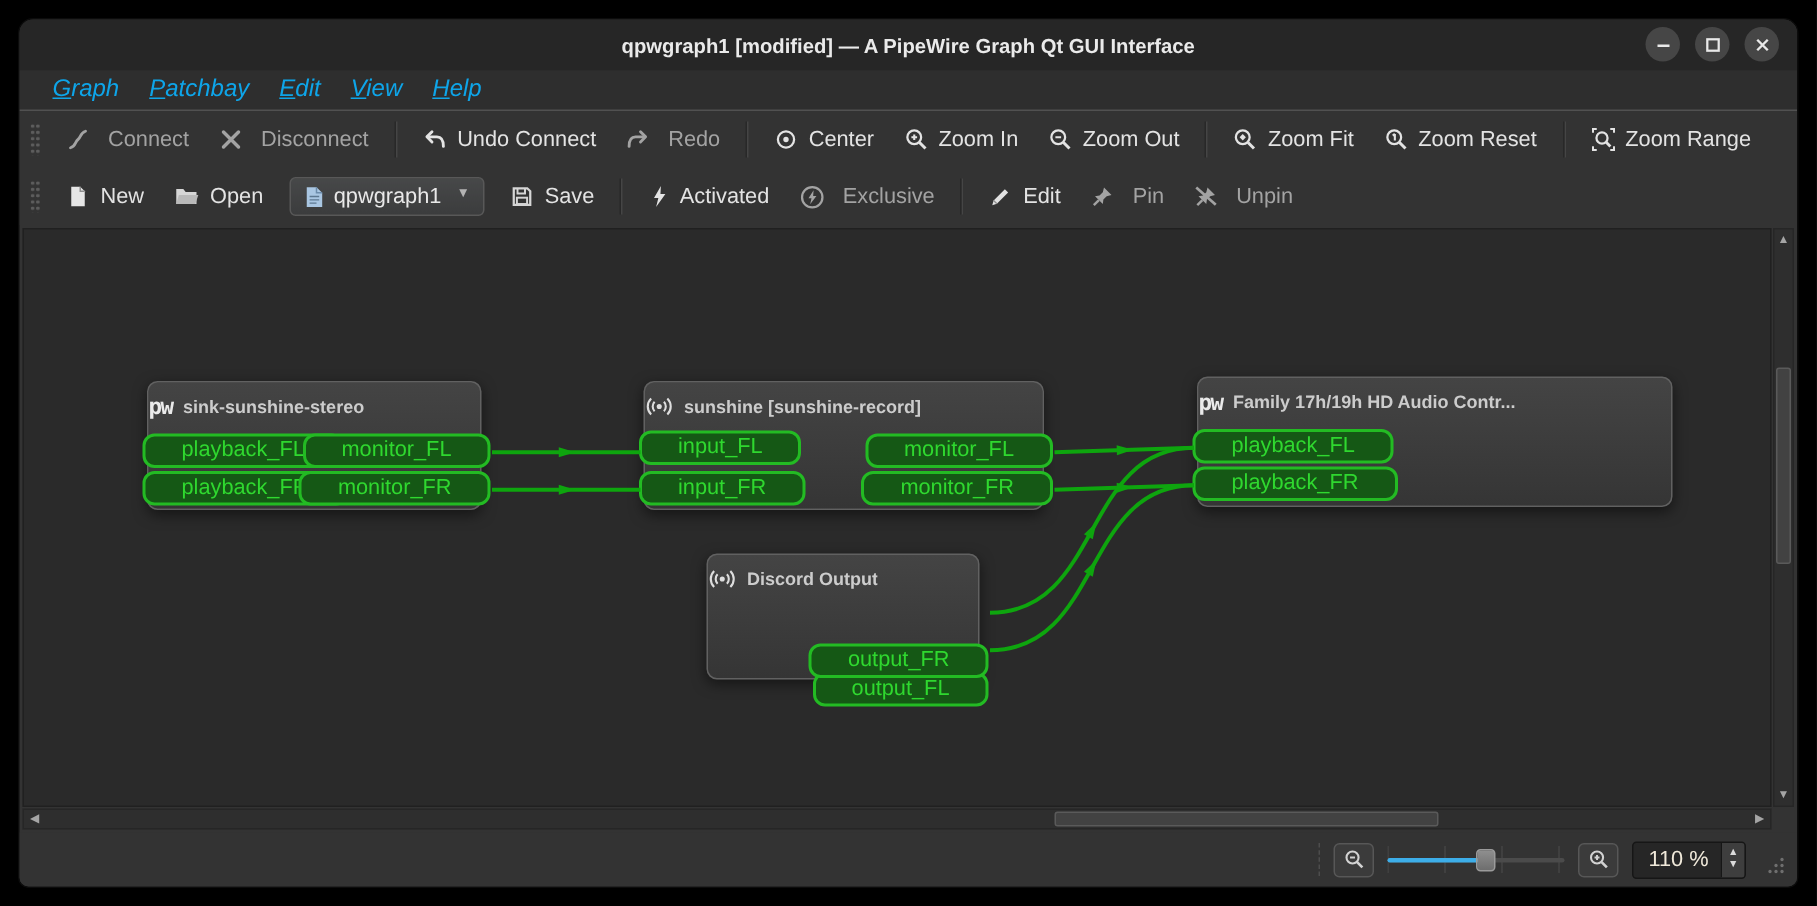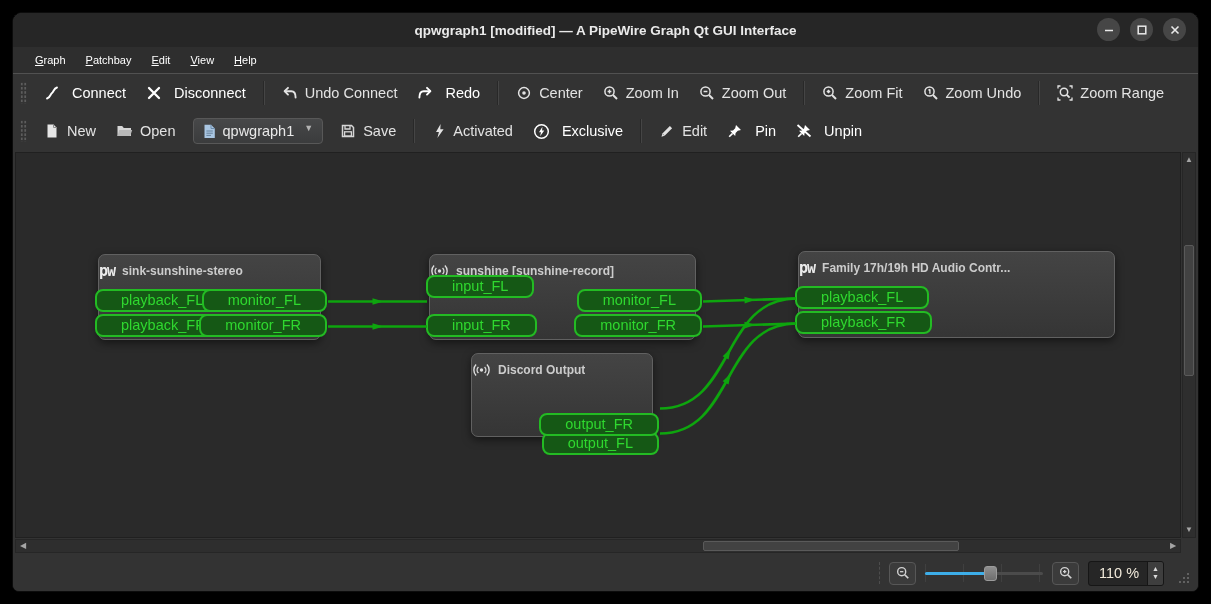--- a/index.html
+++ b/index.html
@@ -11,30 +11,30 @@
   
   .titlebar{flex:0 0 34px;background:#262626;position:relative;
     display:flex;align-items:center;justify-content:center;}
   .title{color:#eaeaea;font-weight:bold;font-size:13.5px;}
   .win-controls{position:absolute;right:12px;top:5px;display:flex;gap:10px;}
   .wbtn{width:23px;height:23px;border-radius:50%;background:#464646;border:none;
     color:#e9e9e9;display:flex;align-items:center;justify-content:center;cursor:default;}
   
   .menubar{flex:0 0 27px;background:#2e2e2e;display:flex;align-items:center;
     padding:0 12px;border-bottom:1px solid #515151;}
-  .menu-item{display:inline-block;color:#ffffff;font-size:11px;padding:3px 10px 4px 10px;}
+  .menu-item{display:inline-block;color:#0ea5e9;font-size:16px;padding:3px 10px 4px 10px;font-style:italic;}
   .menu-item::first-letter{text-decoration:underline;}
   
   .toolbar{flex:0 0 38px;background:#333;display:flex;align-items:center;padding:0 4px;}
   .tb-handle{width:7px;height:22px;margin:0 7px 0 3px;
     background-image:radial-gradient(circle,#5d5d5d 1px,transparent 1.3px);
     background-size:3.5px 4.2px;}
   .tbtn{display:flex;align-items:center;gap:7px;padding:6px 10px;border:none;background:none;
     color:#e3e3e3;font-size:14.5px;font-family:inherit;cursor:default;white-space:nowrap;}
-  .tbtn.disabled{color:#ffffff;gap:12px;}
+  .tbtn.disabled{color:#a3a3a3;gap:12px;}
   .ticon{display:flex;align-items:center;}
   .tb-sep{width:0;height:24px;border-left:1px solid #282828;border-right:1px solid #454545;margin:0 7px;}
   .combo{display:flex;gap:7px;margin:0 7px;padding:4px 9px;
     background:linear-gradient(#474849,#3b3c3d);border:1px solid #585858;border-radius:4px;
     color:#e9e9e9;font-size:14.5px;cursor:default;}
   .combo .arrow{color:#b3b3b3;font-size:9px;margin-left:3px;}
   
   .canvas-wrap{flex:1;position:relative;margin:2px;}
   .canvas-view{position:absolute;left:0;top:0;right:15px;bottom:15px;
     background:#2a2a2a;border:1px solid #202020;overflow:hidden;}
@@ -215,21 +215,21 @@
     </button>
 
     <button class="tbtn">
       <span class="ticon">
         <svg width="16" height="16" viewBox="0 0 16 16">
             <circle cx="6.5" cy="6.5" r="4.6" fill="none" stroke="currentColor" stroke-width="1.5"></circle>
             <line x1="10" y1="10" x2="14" y2="14" stroke="currentColor" stroke-width="2"></line>
             <path d="M6.9 4.3 V8.7 M5.5 5.4 L6.9 4.3" stroke="currentColor" stroke-width="1.4" fill="none"></path>
           </svg>
       </span>
-        <span>Zoom Undo</span>
+        <span>Zoom Reset</span>
     </button>
 
     <div class="tb-sep"></div>
 
     <button class="tbtn">
       <span class="ticon">
         <svg width="16" height="16" viewBox="0 0 16 16">
             <path d="M1 3.5 V1 H3.5 M12.5 1 H15 V3.5 M15 12.5 V15 H12.5 M3.5 15 H1 V12.5" stroke="currentColor" stroke-width="1.3" fill="none"></path>
             <circle cx="7" cy="7" r="3.7" fill="none" stroke="currentColor" stroke-width="1.5"></circle>
             <line x1="9.8" y1="9.8" x2="12.6" y2="12.6" stroke="currentColor" stroke-width="1.9"></line>
@@ -372,36 +372,36 @@
           <div class="gnode-head">
             <span class="ticon">
               <svg width="19" height="18" viewBox="0 0 18 18">
                 <circle cx="9" cy="9" r="1.7" fill="#dedede"></circle>
                 <path d="M5.9 5.9 a4.4 4.4 0 0 0 0 6.2 M3.6 3.6 a7.6 7.6 0 0 0 0 10.8" fill="none" stroke="#dedede" stroke-width="1.4"></path>
                 <path d="M12.1 5.9 a4.4 4.4 0 0 1 0 6.2 M14.4 3.6 a7.6 7.6 0 0 1 0 10.8" fill="none" stroke="#dedede" stroke-width="1.4"></path>
               </svg>
             </span>
             <span class="gnode-title">sunshine [sunshine-record]</span>
           </div>
-          <div class="gport in" id="port-sunshine-input_FL" style="top: 20px;">input_FL</div>
+          <div class="gport in" id="port-sunshine-input_FL" style="top: 32px;">input_FL</div>
           <div class="gport in" id="port-sunshine-input_FR" style="top: 59px;">input_FR</div>
           <div class="gport out" id="port-sunshine-monitor_FL" style="top: 34px;">monitor_FL</div>
           <div class="gport out" id="port-sunshine-monitor_FR" style="top: 59px;">monitor_FR</div>
         </div>
         <div class="gnode" style="left: 782px; top: 98px; width: 317px; height: 87px;">
           <div class="gnode-head">
             <span class="ticon">
               <span class="pwtxt">pw</span>
             </span>
             <span class="gnode-title">Family 17h/19h HD Audio Contr...</span>
           </div>
           <div class="gport in" id="port-family-audio-playback_FL" style="top: 34px;">playback_FL</div>
           <div class="gport in" id="port-family-audio-playback_FR" style="top: 59px;">playback_FR</div>
         </div>
-        <div class="gnode" style="left: 455px; top: 200px; width: 182px; height: 84px;">
+        <div class="gnode" style="left: 455px; top: 216px; width: 182px; height: 84px;">
           <div class="gnode-head">
             <span class="ticon">
               <svg width="19" height="18" viewBox="0 0 18 18">
                 <circle cx="9" cy="9" r="1.7" fill="#dedede"></circle>
                 <path d="M5.9 5.9 a4.4 4.4 0 0 0 0 6.2 M3.6 3.6 a7.6 7.6 0 0 0 0 10.8" fill="none" stroke="#dedede" stroke-width="1.4"></path>
                 <path d="M12.1 5.9 a4.4 4.4 0 0 1 0 6.2 M14.4 3.6 a7.6 7.6 0 0 1 0 10.8" fill="none" stroke="#dedede" stroke-width="1.4"></path>
               </svg>
             </span>
             <span class="gnode-title">Discord Output</span>
           </div>

